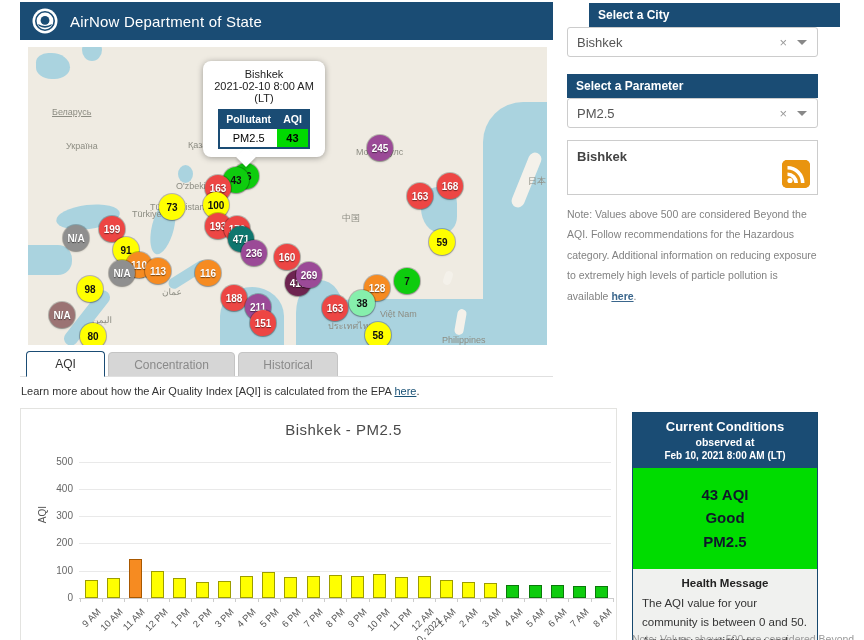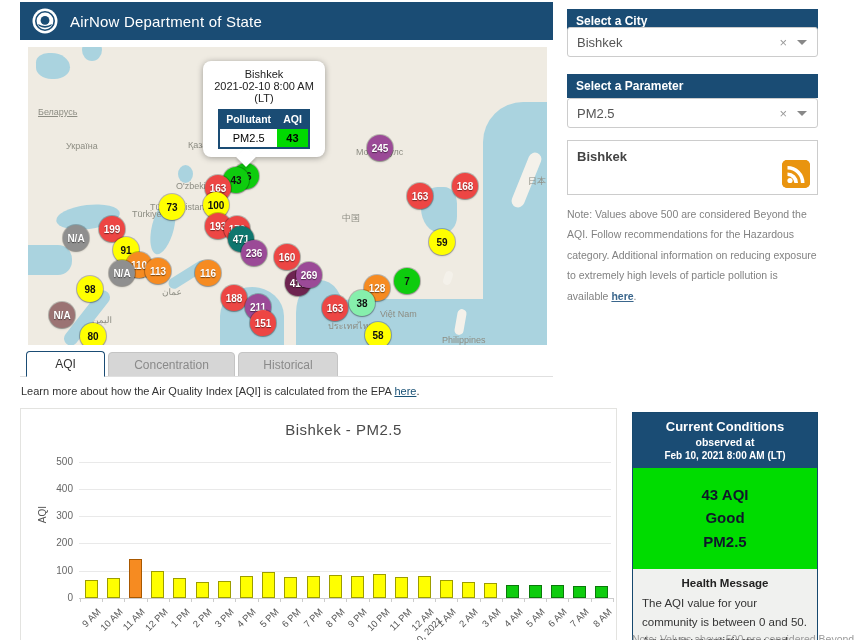--- a/index.html
+++ b/index.html
@@ -124,21 +124,21 @@
     <div class="water" style="left:124px;top:152px;width:22px;height:56px;border-radius:50%;transform:rotate(14deg);"></div>
     <div class="water" style="left:150px;top:118px;width:15px;height:18px;border-radius:50%;"></div>
     <div class="water" style="left:8px;top:6px;width:34px;height:26px;border-radius:40% 60% 50% 50%;"></div>
     <div class="water" style="left:54px;top:-8px;width:20px;height:22px;border-radius:50%;"></div>
     <div class="water" style="left:393px;top:140px;width:36px;height:46px;border-radius:50% 40% 40% 60%;"></div>
     <div class="land" style="left:492px;top:104px;width:13px;height:58px;border-radius:7px;transform:rotate(22deg);"></div>
     <div class="land" style="left:428px;top:262px;width:9px;height:26px;border-radius:5px;transform:rotate(10deg);"></div>
     <div class="land" style="left:416px;top:224px;width:8px;height:14px;border-radius:4px;transform:rotate(18deg);"></div>
 
     <div id="map-labels">
-        <div class="maplabel" style="left: 10px; top: 60px; text-decoration: underline;">Беларусь</div>
+        <div class="maplabel" style="left: 24px; top: 60px; text-decoration: underline;">Беларусь</div>
         <div class="maplabel" style="left: 38px; top: 94px;">Україна</div>
         <div class="maplabel" style="left: 160px; top: 93px;">Қазақстан</div>
         <div class="maplabel" style="left: 104px; top: 162px;">Türkiye</div>
         <div class="maplabel" style="left: 148px; top: 134px;">O'zbekiston</div>
         <div class="maplabel" style="left: 122px; top: 155px;">Türkmenistan</div>
         <div class="maplabel" style="left: 328px; top: 100px;">Монгол улс</div>
         <div class="maplabel" style="left: 314px; top: 165px;">中国</div>
         <div class="maplabel" style="left: 500px; top: 128px;">日本</div>
         <div class="maplabel" style="left: 352px; top: 262px;">Việt Nam</div>
         <div class="maplabel" style="left: 414px; top: 288px;">Philippines</div>
@@ -164,21 +164,21 @@
         <div class="marker light" style="left: 52px; top: 276px; background: rgb(255, 255, 0);">80</div>
         <div class="marker dark" style="left: 177px; top: 166px; background: rgb(237, 70, 68);">193</div>
         <div class="marker dark" style="left: 196px; top: 169px; background: rgb(237, 70, 68);">170</div>
         <div class="marker dark" style="left: 200px; top: 179px; background: #0f766e;">471</div>
         <div class="marker dark" style="left: 213px; top: 193px; background: rgb(155, 74, 151);">236</div>
         <div class="marker dark" style="left: 167px; top: 213px; background: rgb(246, 139, 33);">116</div>
         <div class="marker dark" style="left: 193px; top: 238px; background: rgb(237, 70, 68);">188</div>
         <div class="marker dark" style="left: 217px; top: 247px; background: rgb(155, 74, 151);">211</div>
         <div class="marker dark" style="left: 222px; top: 263px; background: rgb(237, 70, 68);">151</div>
         <div class="marker dark" style="left: 339px; top: 88px; background: rgb(155, 74, 151);">245</div>
-        <div class="marker dark" style="left: 424px; top: 126px; background: rgb(237, 70, 68);">168</div>
+        <div class="marker dark" style="left: 409px; top: 126px; background: rgb(237, 70, 68);">168</div>
         <div class="marker dark" style="left: 379px; top: 136px; background: rgb(237, 70, 68);">163</div>
         <div class="marker light" style="left: 401px; top: 182px; background: rgb(255, 255, 0);">59</div>
         <div class="marker light" style="left: 366px; top: 221px; background: rgb(14, 204, 14);">7</div>
         <div class="marker dark" style="left: 246px; top: 197px; background: rgb(237, 70, 68);">160</div>
         <div class="marker dark" style="left: 257px; top: 223px; background: rgb(110, 36, 80);">417</div>
         <div class="marker dark" style="left: 268px; top: 215px; background: rgb(155, 74, 151);">269</div>
         <div class="marker dark" style="left: 336px; top: 228px; background: rgb(246, 139, 33);">128</div>
         <div class="marker light" style="left: 321px; top: 243px; background: #86efac;">38</div>
         <div class="marker dark" style="left: 294px; top: 248px; background: rgb(237, 70, 68);">163</div>
         <div class="marker light" style="left: 337px; top: 275px; background: rgb(255, 255, 0);">58</div>
@@ -305,21 +305,21 @@
         <div class="xlab" style="left: 373.4px; top: 197px;">2 AM</div>
         <div class="xlab" style="left: 395.6px; top: 197px;">3 AM</div>
         <div class="xlab" style="left: 417.8px; top: 197px;">4 AM</div>
         <div class="xlab" style="left: 440px; top: 197px;">5 AM</div>
         <div class="xlab" style="left: 462.2px; top: 197px;">6 AM</div>
         <div class="xlab" style="left: 484.4px; top: 197px;">7 AM</div>
         <div class="xlab" style="left: 506.6px; top: 197px;">8 AM</div>
       </div>
   </div>
 
-  <div class="side-hdr" style="top:9px;">Select a City</div>
+  <div class="side-hdr" style="top:3px;margin-left:22px;">Select a City</div>
   <div class="side-select" style="top:27px;">
     <span>Bishkek</span>
     <span class="clear">×</span>
     <span class="chev"></span>
   </div>
 
   <div class="side-hdr" style="top:74px;">Select a Parameter</div>
   <div class="side-select" style="top:98px;">
     <span>PM2.5</span>
     <span class="clear">×</span>

